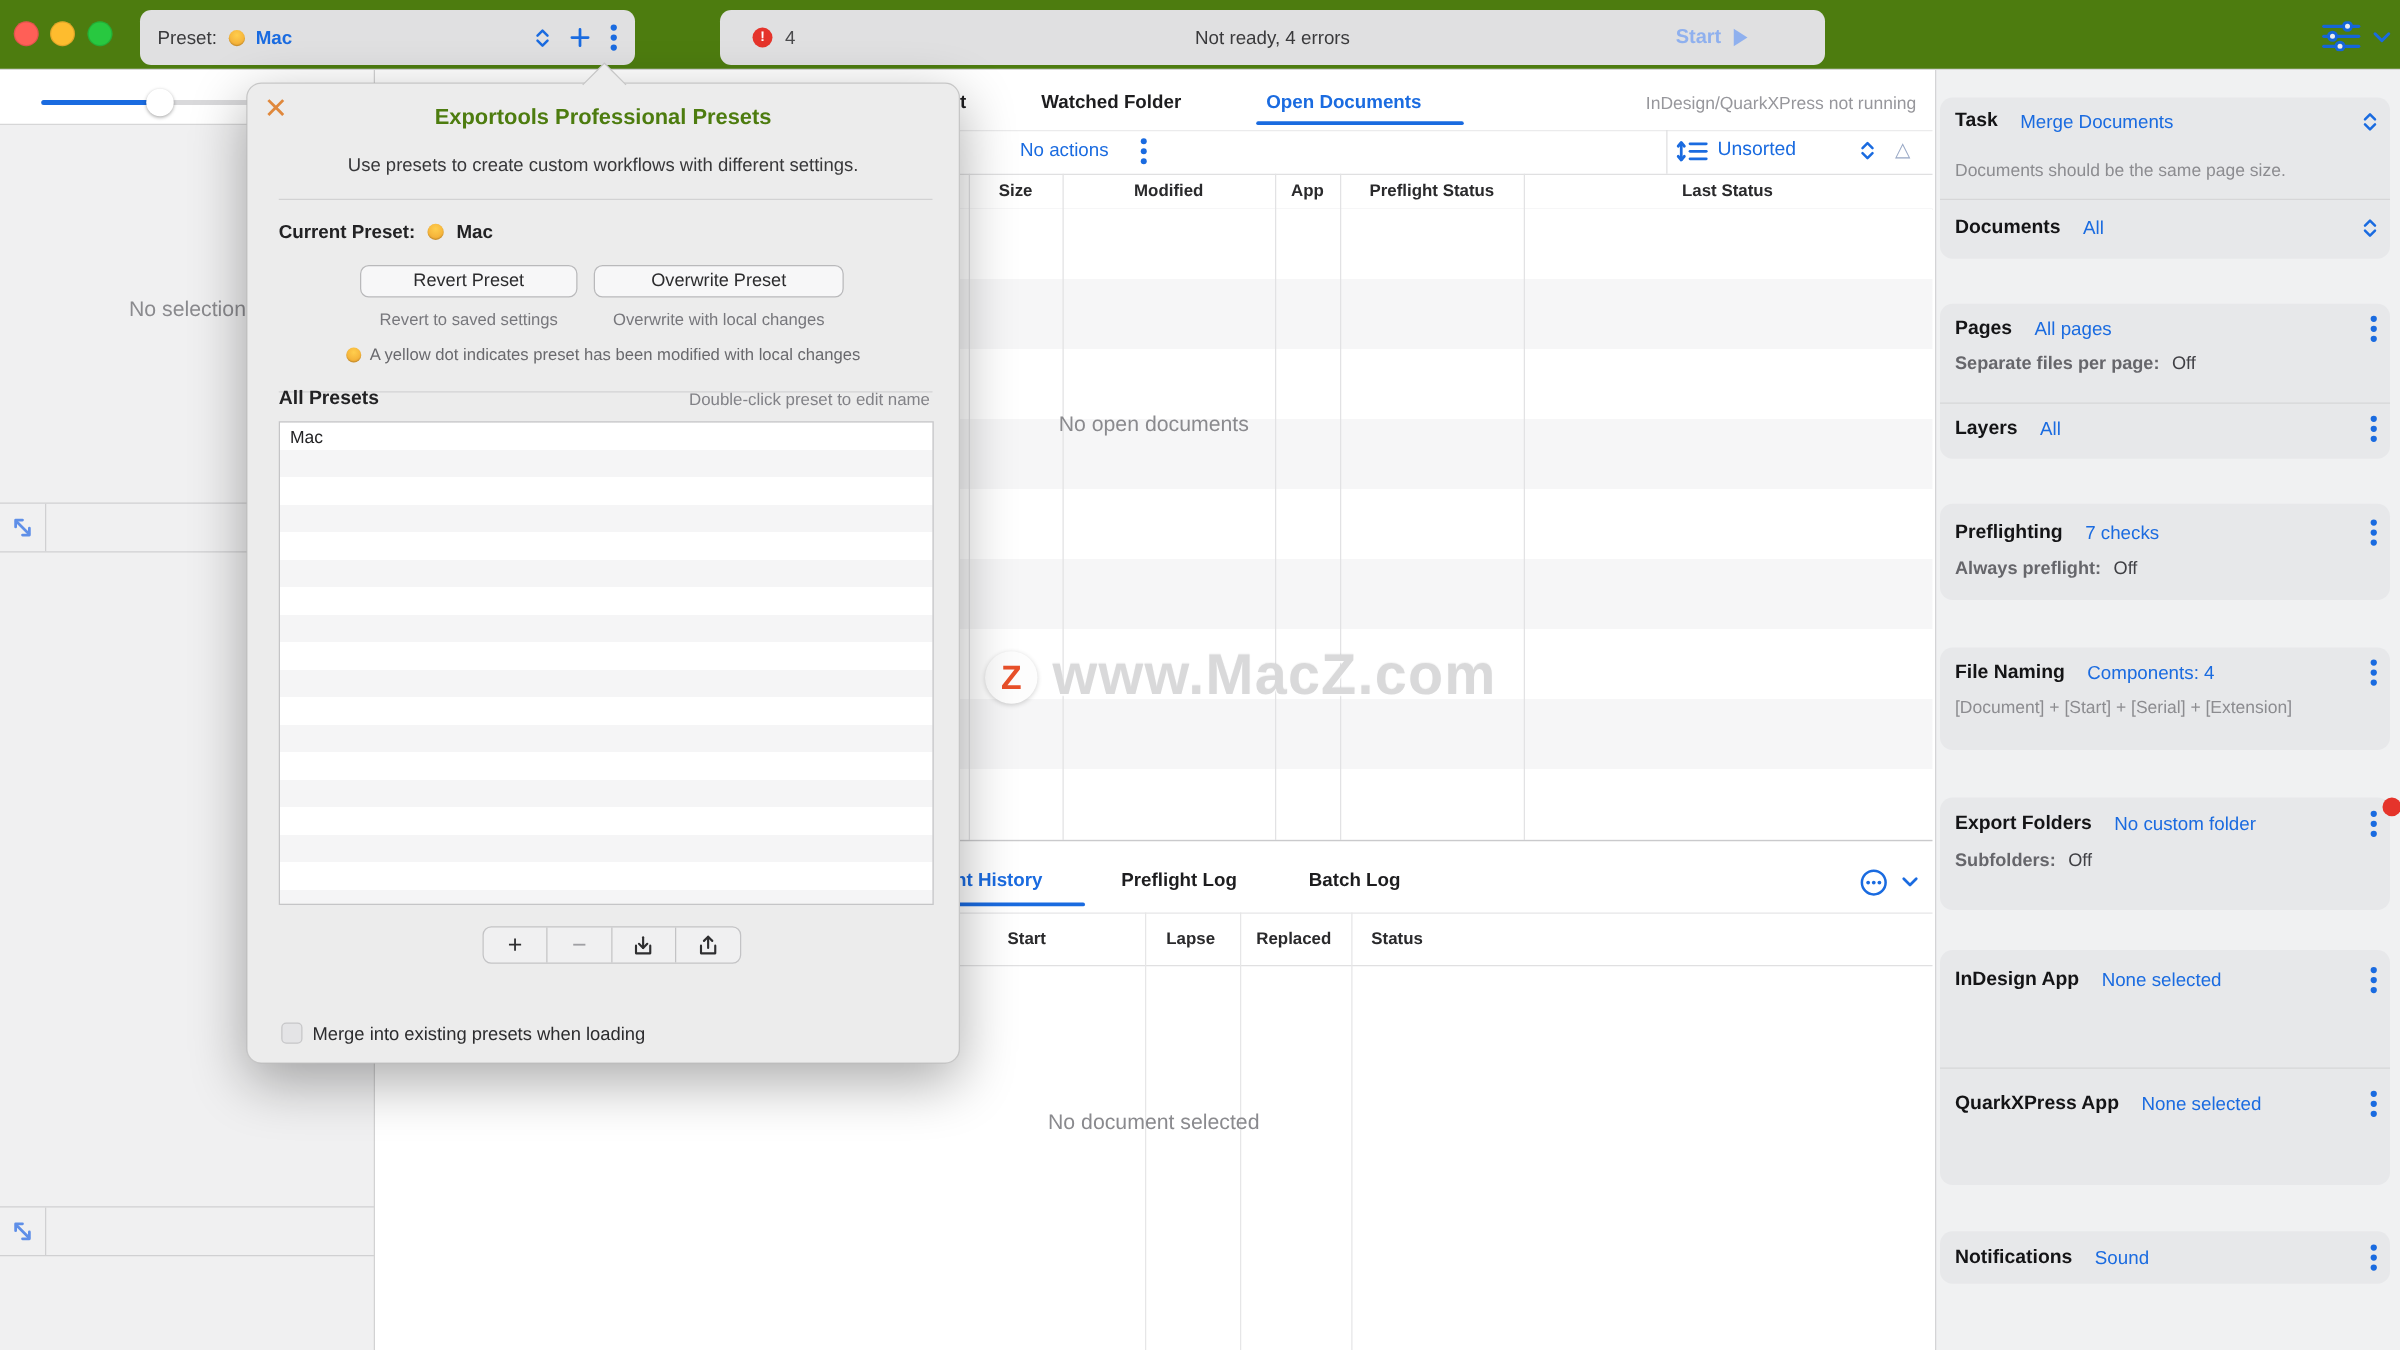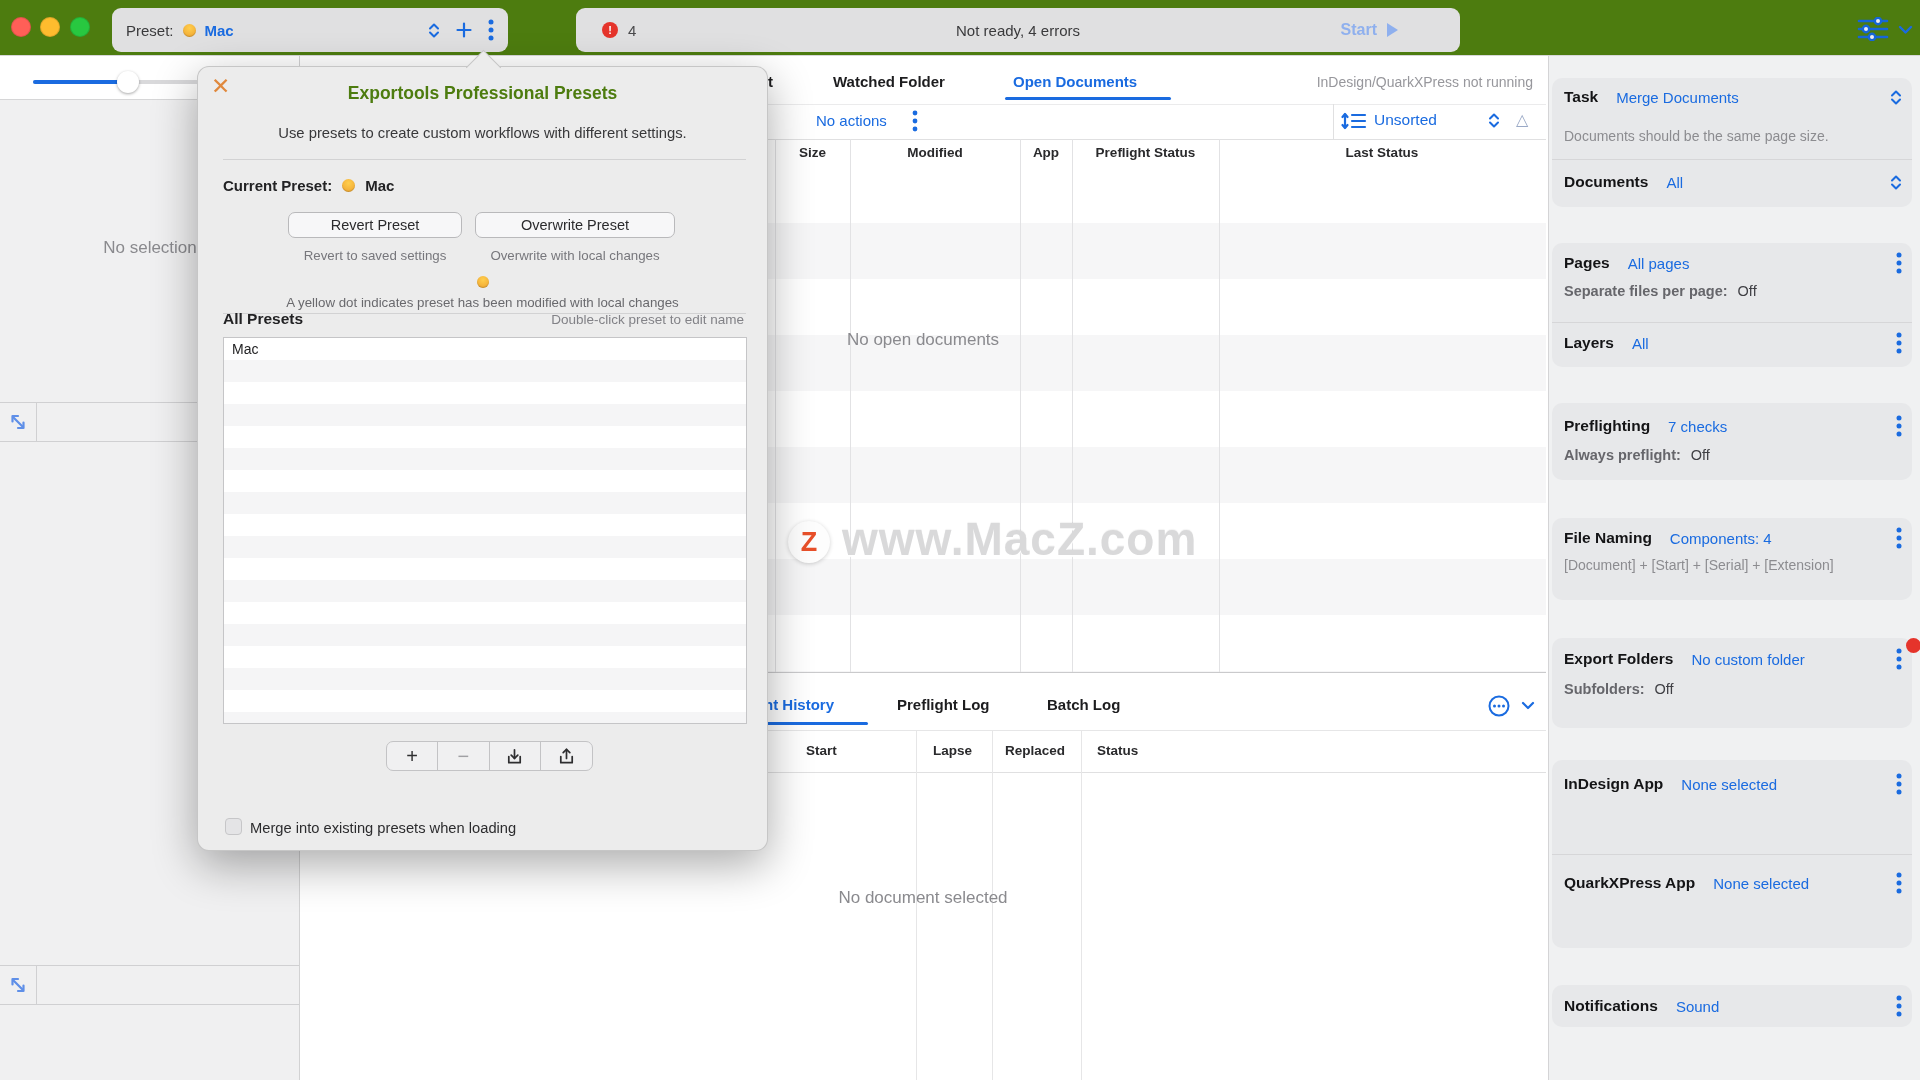--- a/index.html
+++ b/index.html
@@ -71,21 +71,21 @@
   .pop-arrow{position:absolute;left:471px;top:55px;width:24px;height:24px;background:#ececec;transform:rotate(45deg);
              border-left:1px solid rgba(0,0,0,.16);border-top:1px solid rgba(0,0,0,.16);z-index:51;}
   .pop-close{position:absolute;left:13px;top:6px;font-size:23px;color:#e0883c;cursor:default;}
   .pop-title{position:absolute;left:0;top:16px;width:100%;text-align:center;font-size:17.5px;font-weight:bold;color:#4d7c0f;}
   .pop-sub{position:absolute;left:0;top:58px;width:100%;text-align:center;font-size:14.8px;color:#38383a;}
   .pdiv{position:absolute;left:25px;width:523px;height:1px;background:#d2d2d3;}
   .pbtn{position:absolute;top:145px;height:26px;box-sizing:border-box;border:1px solid #b9b9bb;border-radius:7px;
         background:#f7f7f8;font-size:14.5px;color:#2b2b2d;display:flex;align-items:center;justify-content:center;}
   .pcap{position:absolute;top:181px;font-size:13.3px;color:#77777c;text-align:center;}
   .pnote{position:absolute;left:0;top:209px;width:100%;display:flex;justify-content:center;align-items:center;gap:7px;
-         font-size:13.3px;color:#69696d;flex-direction:column;}
+         font-size:13.3px;color:#69696d;}
   .plist{position:absolute;left:25px;top:270px;width:524px;height:387px;box-sizing:border-box;border:1px solid #c5c5c7;
          background:repeating-linear-gradient(to bottom,#ffffff 0 22px,#f5f5f6 22px 44px);overflow:hidden;}
   .plist-row{height:22px;line-height:22px;padding:0 8px;font-size:14px;color:#232325;}
   .pseg{position:absolute;left:188px;top:674px;width:207px;height:30px;box-sizing:border-box;border:1px solid #c3c3c5;
         border-radius:7px;background:#f0f0f1;display:grid;grid-template-columns:1fr 1fr 1fr 1fr;}
   .pseg .cell{display:flex;align-items:center;justify-content:center;border-right:1px solid #c3c3c5;}
   .pseg .cell:last-child{border-right:none;}
   .pcheck{position:absolute;left:27px;top:751px;width:17px;height:17px;box-sizing:border-box;border:1px solid #c6c6c8;
           border-radius:4px;background:#e4e4e6;}
   .pchk-lbl{position:absolute;left:52px;top:753px;font-size:14.7px;color:#2c2c2e;}

